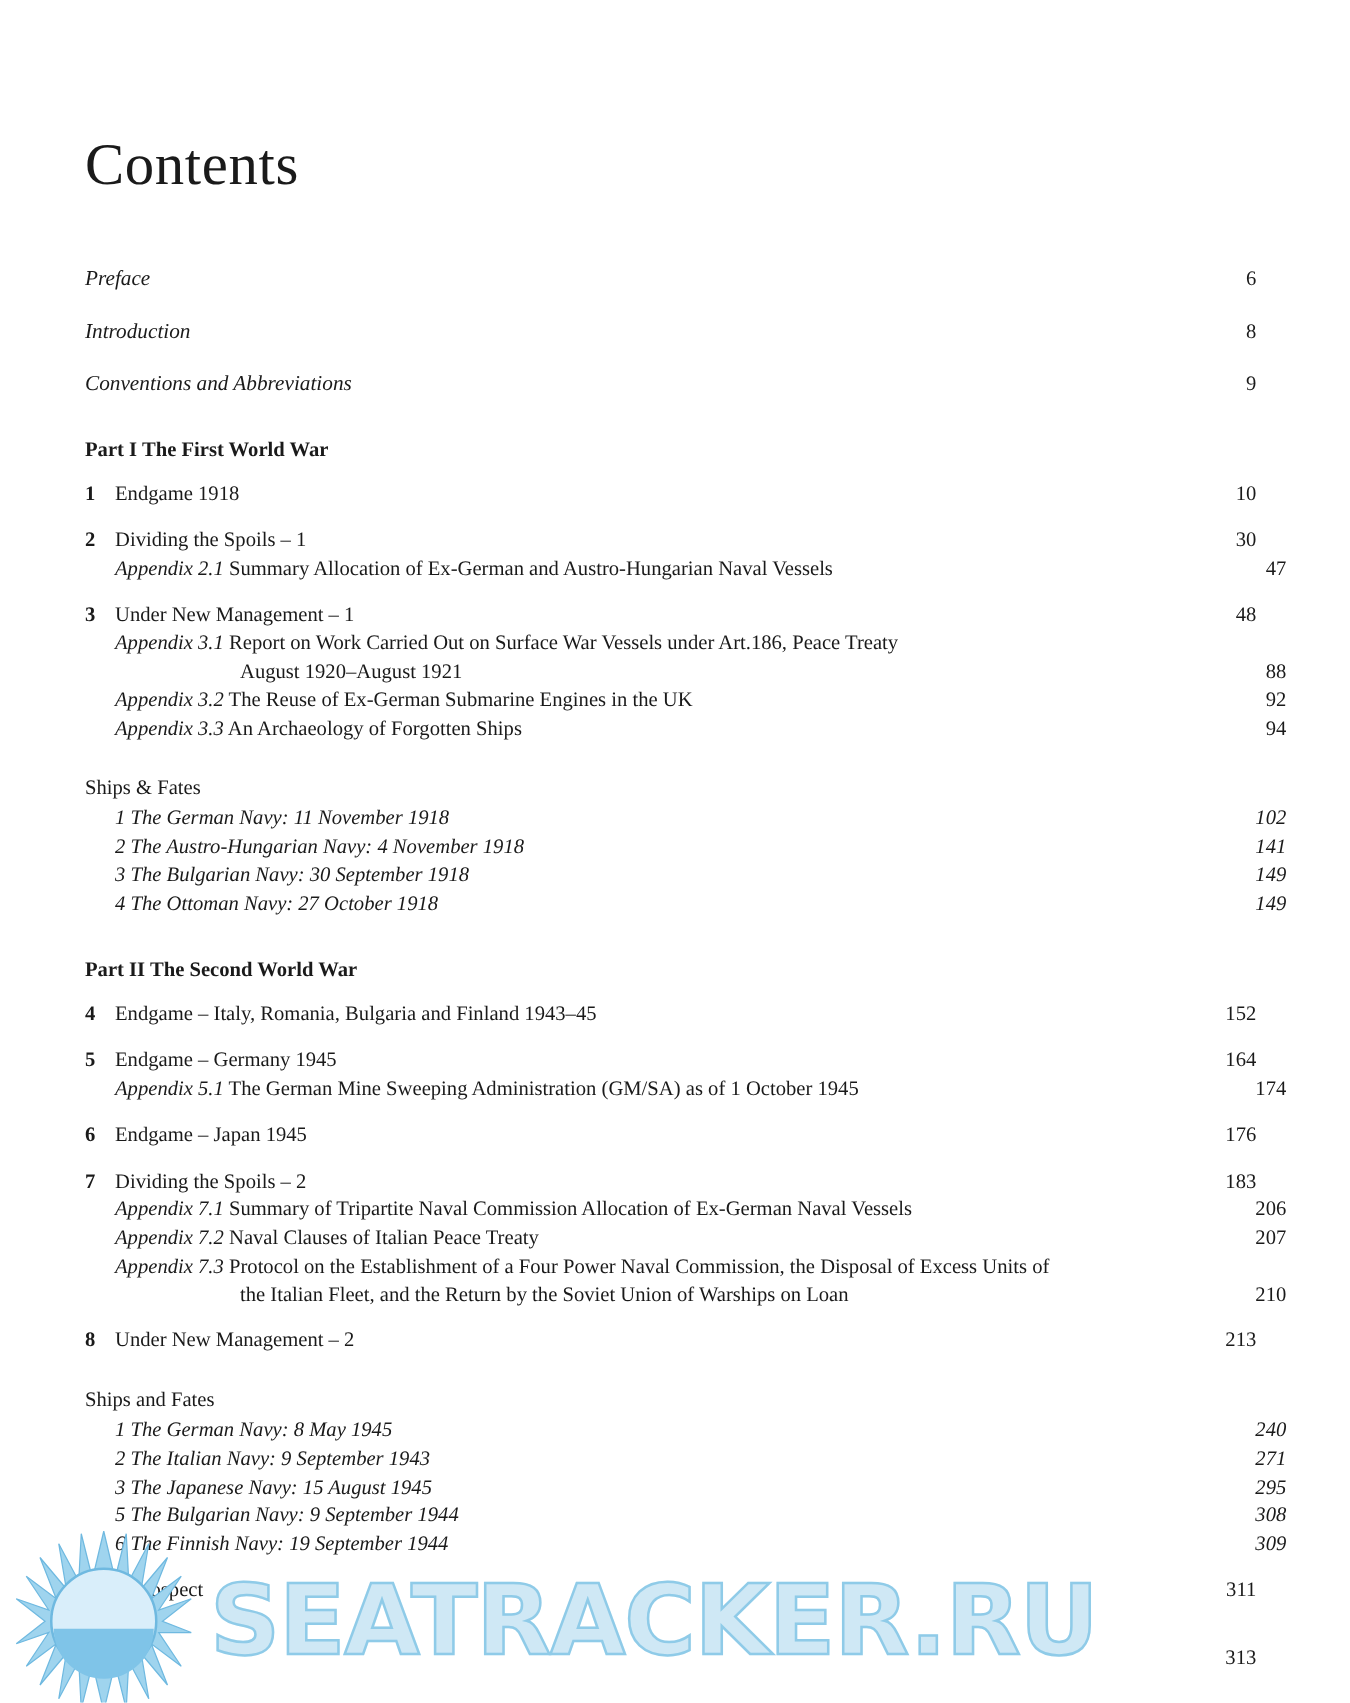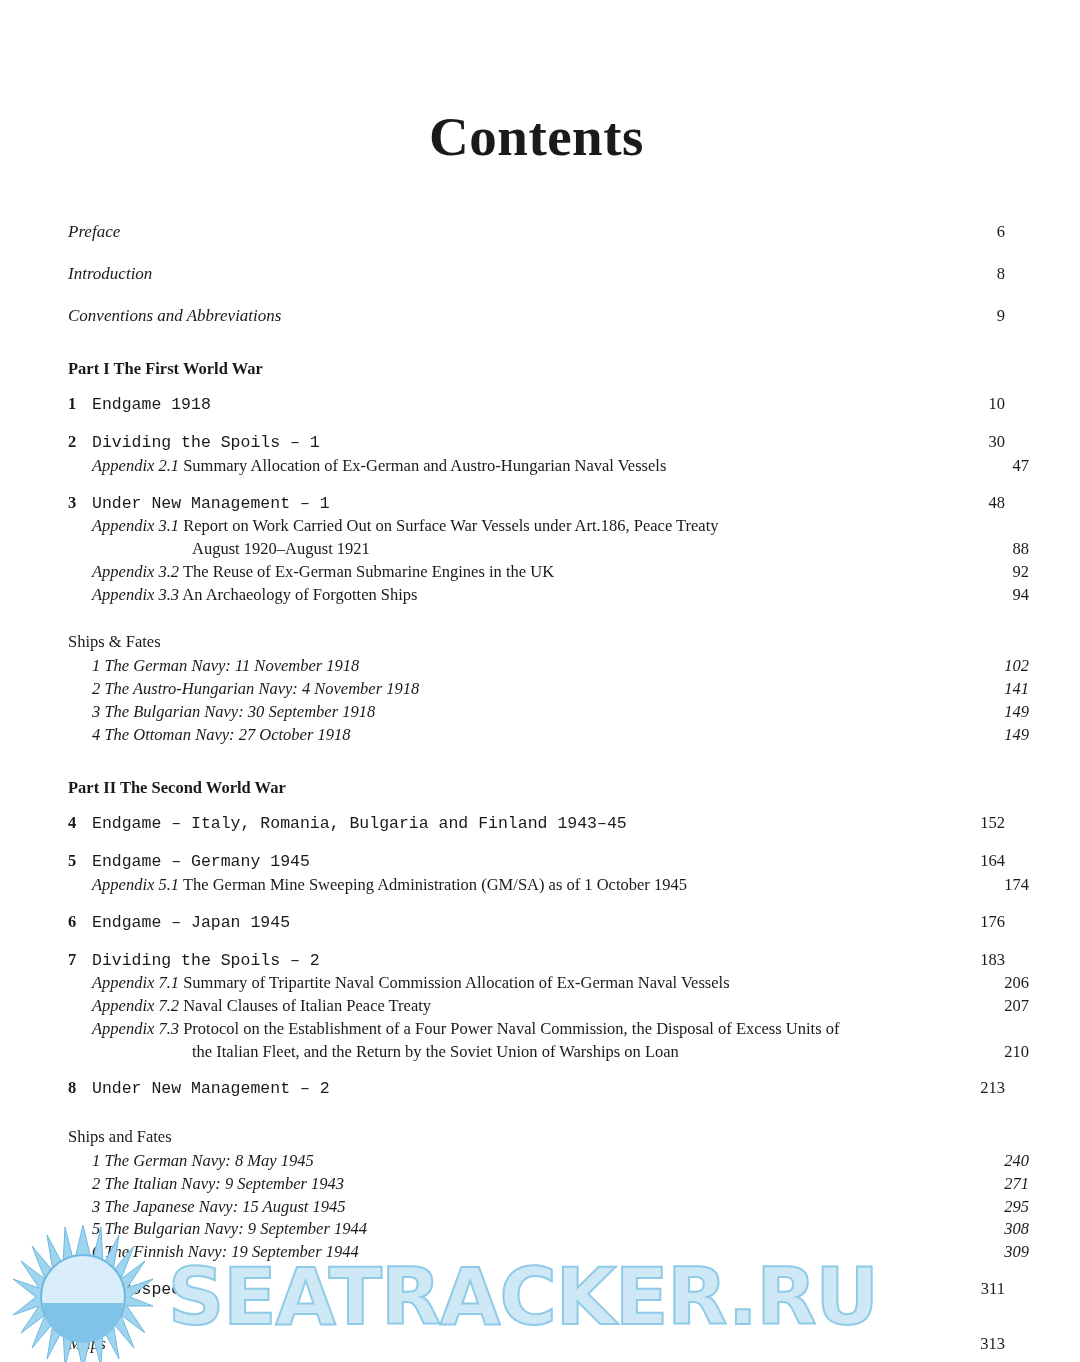--- a/index.html
+++ b/index.html
@@ -17,23 +17,23 @@
   }
   .page {
     position: relative;
     width: 1080px;
     height: 1362px;
     box-sizing: border-box;
     padding: 105px 75px 0 68px;
   }
   h1.contents-title {
     font-family: "Liberation Serif", serif;
-    font-weight: bold;
-    font-size: 55px;
-    text-align: center;
+    font-weight: normal;
+    font-size: 47px;
+    text-align: left;
     margin: 0 0 52px 0;
     letter-spacing: 0.5px;
   }
   .toc {
     width: 100%;
     border-collapse: collapse;
   }
   .row {
     display: flex;
     align-items: baseline;
@@ -68,21 +68,20 @@
     margin-bottom: 5px;
     margin-top: 14px;
   }
   .chapter-row .num {
     flex: 0 0 24px;
     font-weight: bold;
     font-size: 16.5px;
   }
   .chapter-row .label {
     padding-left: 0;
-    font-family: Liberation Mono, monospace;
   }
   .sub-row {
     padding-left: 24px;
   }
   .sub-row .label .app {
     font-style: italic;
     text-align: right;
   }
   .cont-row {
     padding-left: 24px;

